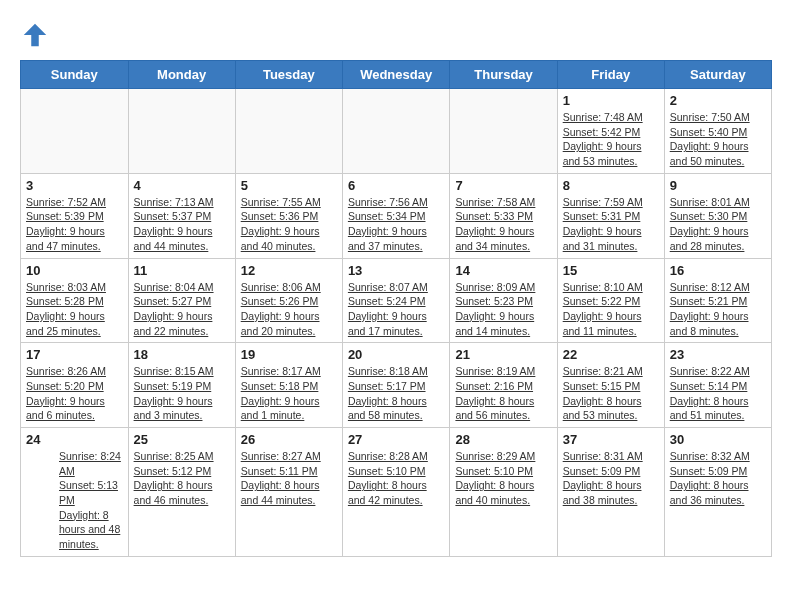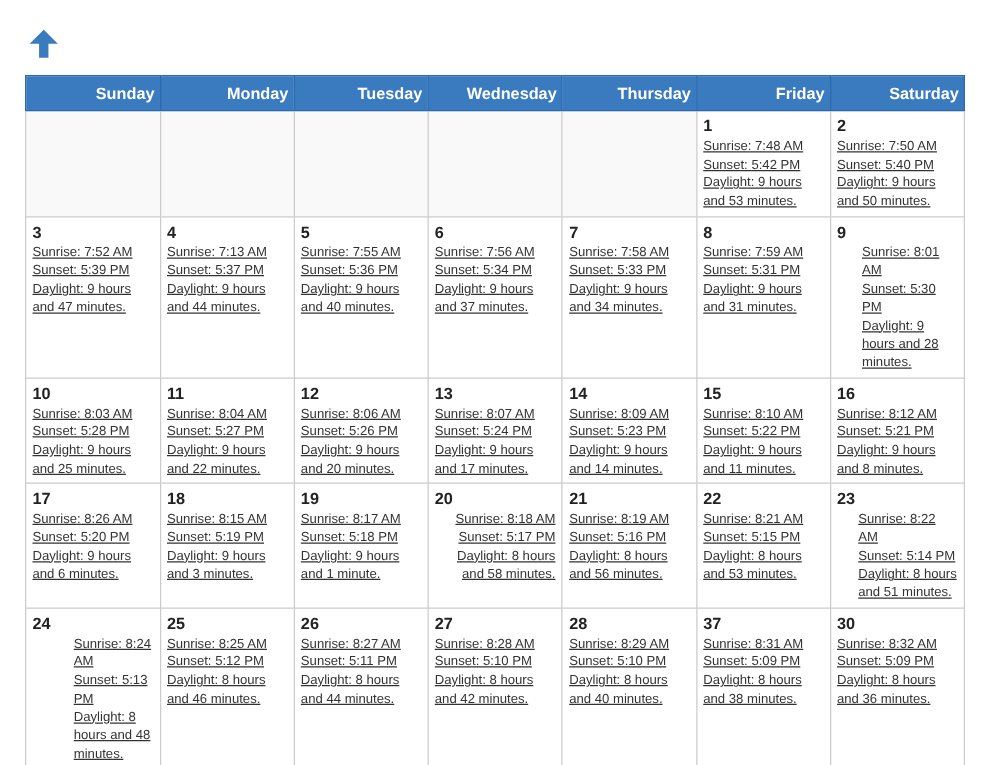--- a/index.html
+++ b/index.html
@@ -53,21 +53,21 @@
       color: #555;
     }
     .calendar {
       width: 100%;
       border-collapse: collapse;
       border: 1px solid #ccc;
     }
     .calendar th {
       background-color: #3a7abf;
       color: #fff;
-      text-align: right;
+      text-align: center;
       padding: 6px 4px;
       font-size: 13px;
       border: 1px solid #2a6aaf;
     }
     .calendar td {
       vertical-align: top;
       border: 1px solid #ccc;
       padding: 4px 5px;
       width: 108px;
       min-height: 80px;
@@ -175,21 +175,21 @@
 Daylight: 9 hours and 34 minutes.</div>
         </td>
         <td>
           <span class="day-number">8</span>
           <div class="day-info" style="white-space: pre-line;">Sunrise: 7:59 AM
 Sunset: 5:31 PM
 Daylight: 9 hours and 31 minutes.</div>
         </td>
         <td>
           <span class="day-number">9</span>
-          <div class="day-info" style="white-space: pre-line; margin-left: 20px;">Sunrise: 8:01 AM
+          <div class="day-info" style="white-space: pre-line;">Sunrise: 8:01 AM
 Sunset: 5:30 PM
 Daylight: 9 hours and 28 minutes.</div>
         </td>
       </tr>
       <tr>
         <td>
           <span class="day-number">10</span>
           <div class="day-info" style="white-space: pre-line;">Sunrise: 8:03 AM
 Sunset: 5:28 PM
 Daylight: 9 hours and 25 minutes.</div>
@@ -245,39 +245,39 @@
 Daylight: 9 hours and 3 minutes.</div>
         </td>
         <td>
           <span class="day-number">19</span>
           <div class="day-info" style="white-space: pre-line;">Sunrise: 8:17 AM
 Sunset: 5:18 PM
 Daylight: 9 hours and 1 minute.</div>
         </td>
         <td>
           <span class="day-number">20</span>
-          <div class="day-info" style="white-space: pre-line; text-align: right;">Sunrise: 8:18 AM
+          <div class="day-info" style="white-space: pre-line;">Sunrise: 8:18 AM
 Sunset: 5:17 PM
 Daylight: 8 hours and 58 minutes.</div>
         </td>
         <td>
           <span class="day-number">21</span>
           <div class="day-info" style="white-space: pre-line;">Sunrise: 8:19 AM
-Sunset: 5:16 PM
+Sunset: 2:16 PM
 Daylight: 8 hours and 56 minutes.</div>
         </td>
         <td>
           <span class="day-number">22</span>
           <div class="day-info" style="white-space: pre-line;">Sunrise: 8:21 AM
 Sunset: 5:15 PM
 Daylight: 8 hours and 53 minutes.</div>
         </td>
         <td>
           <span class="day-number">23</span>
-          <div class="day-info" style="white-space: pre-line; margin-left: 17px;">Sunrise: 8:22 AM
+          <div class="day-info" style="white-space: pre-line;">Sunrise: 8:22 AM
 Sunset: 5:14 PM
 Daylight: 8 hours and 51 minutes.</div>
         </td>
       </tr>
       <tr>
         <td>
           <span class="day-number">24</span>
           <div class="day-info" style="white-space: pre-line; margin-left: 33px;">Sunrise: 8:24 AM
 Sunset: 5:13 PM
 Daylight: 8 hours and 48 minutes.</div>

